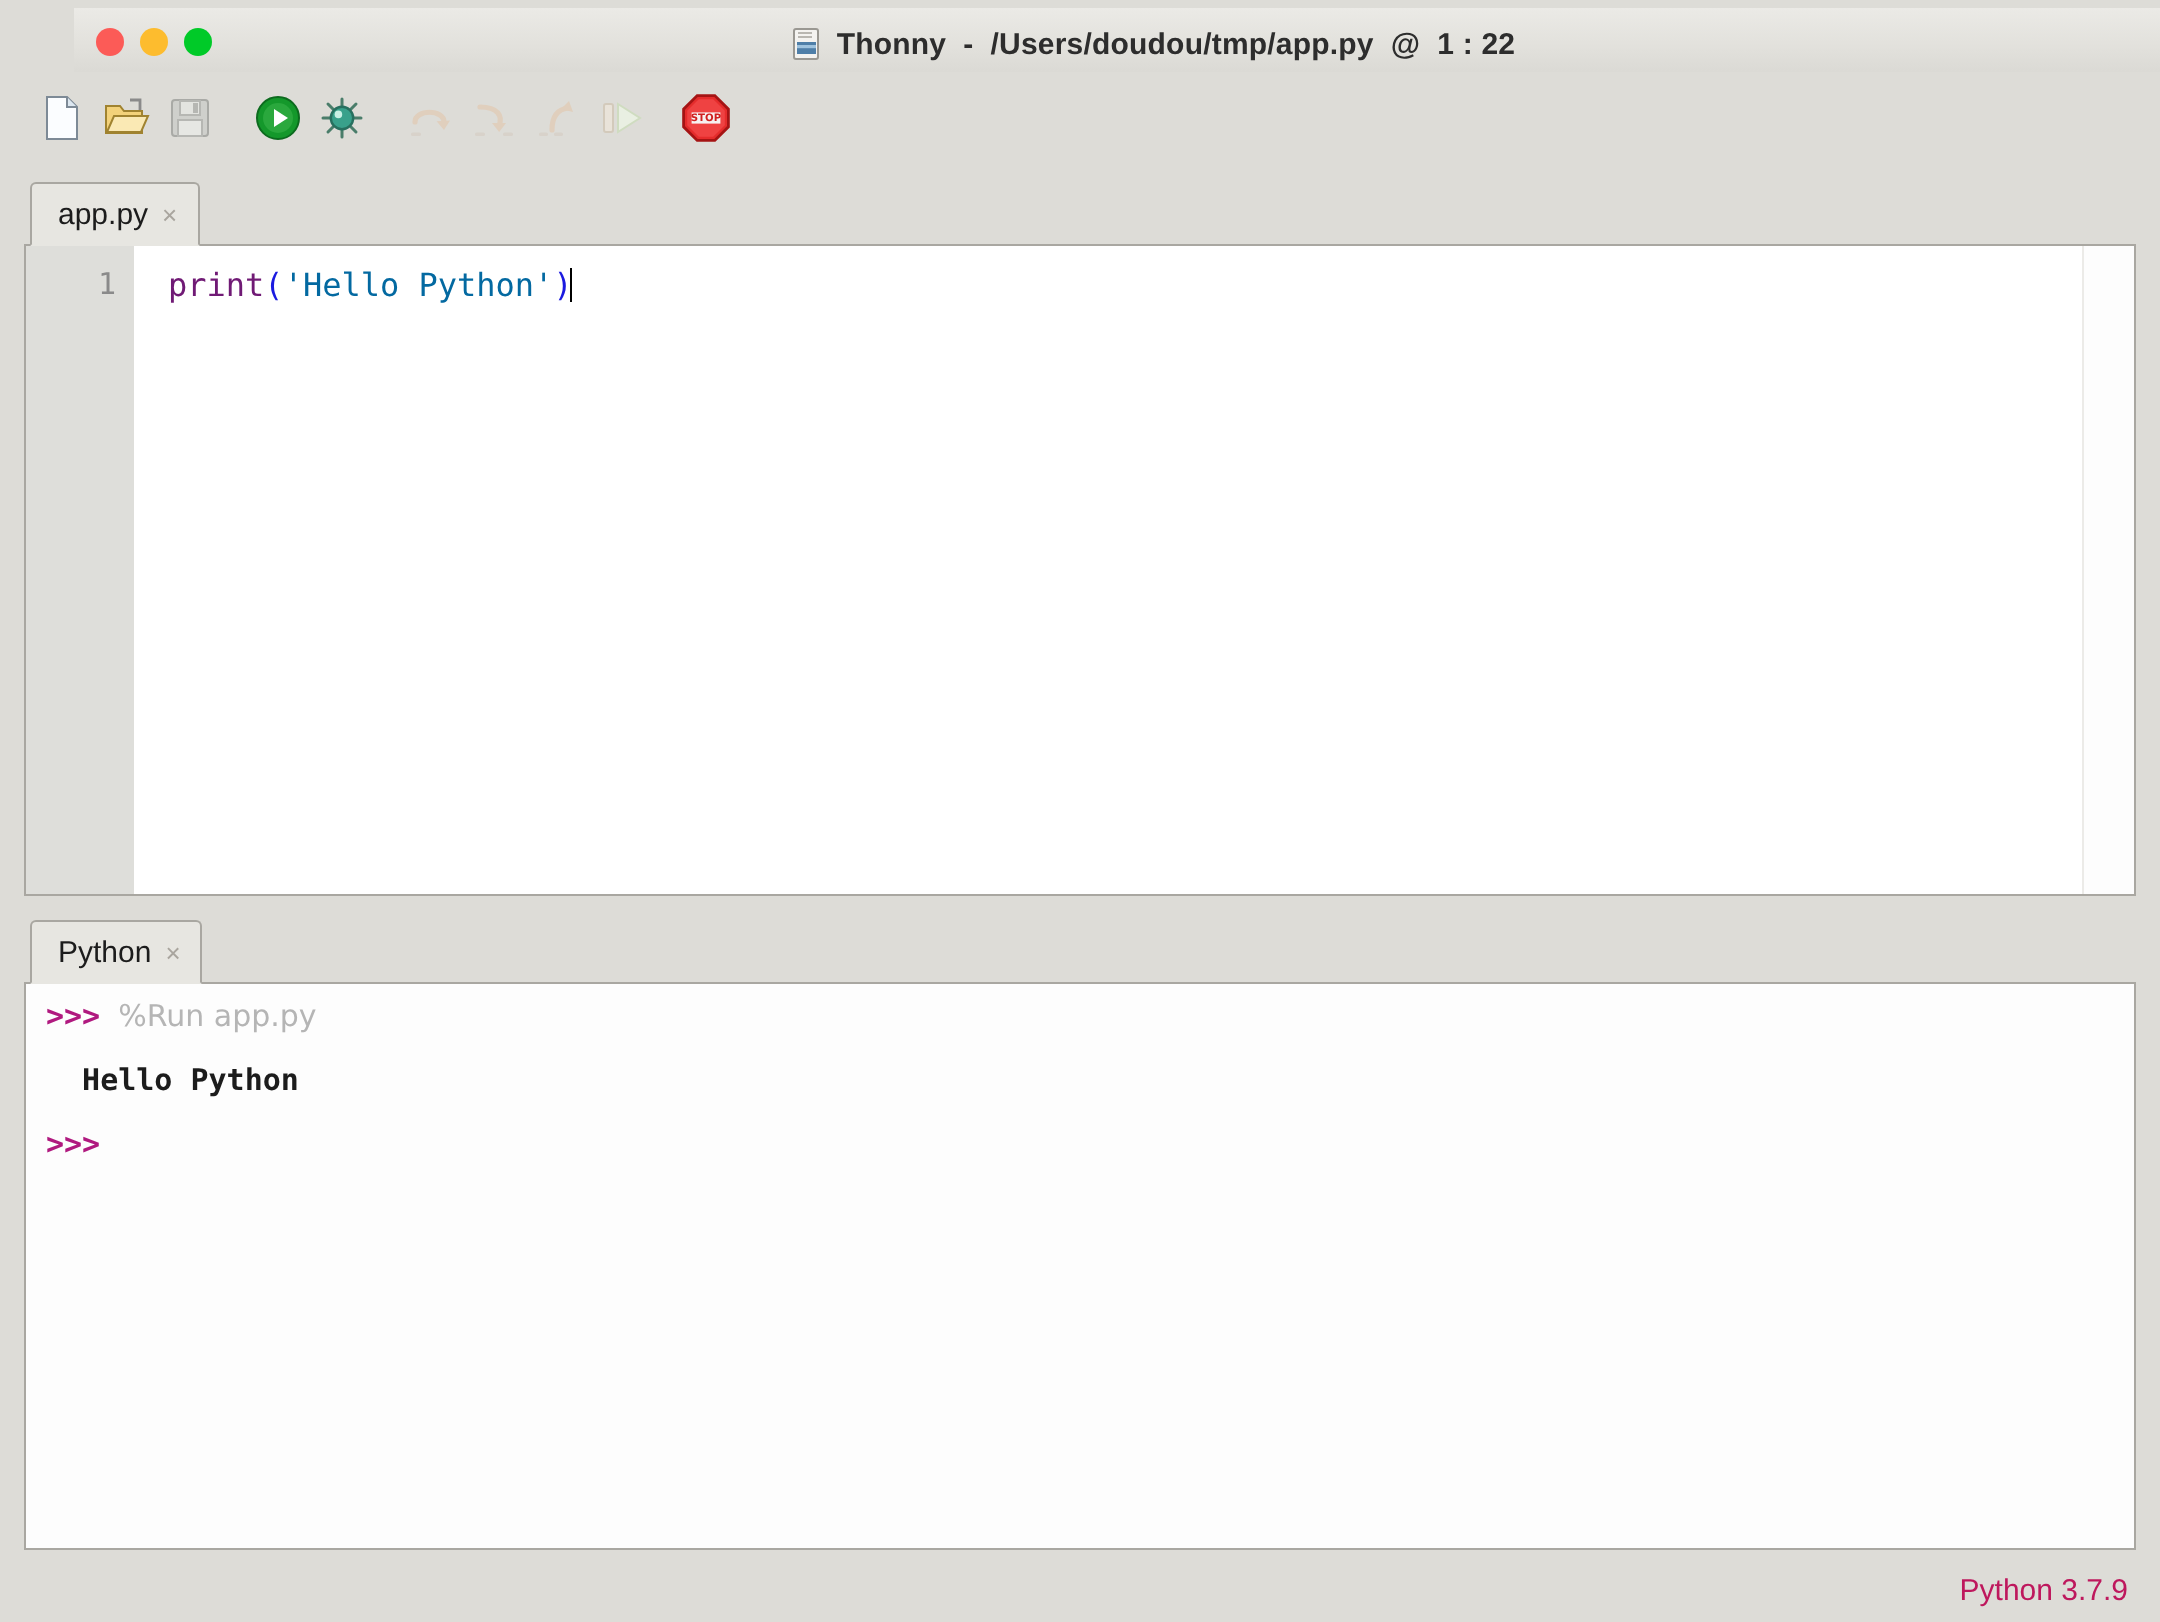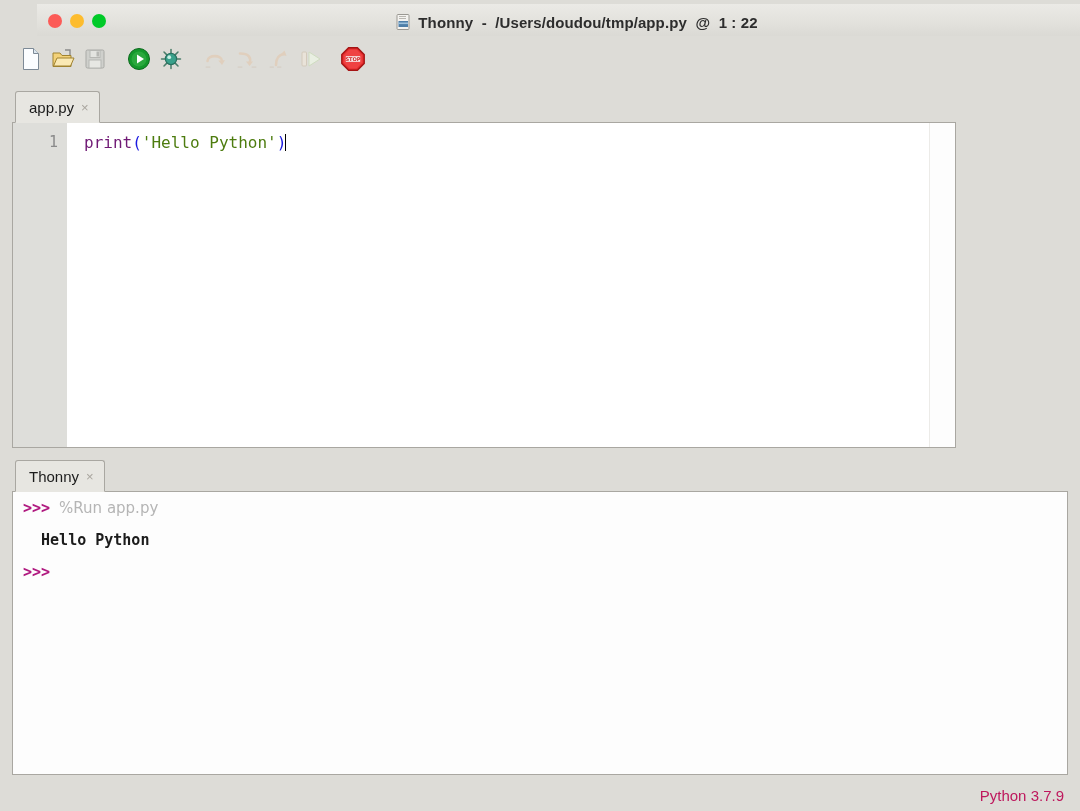--- a/index.html
+++ b/index.html
@@ -89,21 +89,21 @@
     background: transparent;
     border: 0;
     padding: 0;
   }
   .tb-btn.disabled { cursor: default; opacity: 1; }
 
   
   .editor-pane {
     position: absolute;
     left: 12px; top: 90px;
-    width: 944px;
+    width: 1056px;
     height: 358px;
   }
   .tabstrip {
     position: relative;
     height: 33px;
     width: 100%;
     background: #dddcd7;
   }
   .tabstrip::after {
     content: "";
@@ -175,21 +175,21 @@
   .code-line {
     position: absolute;
     left: 17px; top: 10px;
     font-family: "DejaVu Sans Mono", monospace;
     font-size: 16px;
     line-height: 20px;
     white-space: pre;
   }
   .tok-func   { color: #701a75; }
   .tok-paren  { color: #1b1ae0; }
-  .tok-str    { color: #4d7c0f; }
+  .tok-str    { color: #0369a1; }
   .caret {
     display: inline-block;
     width: 1px;
     height: 17px;
     background: #000;
     vertical-align: -3px;
     margin-left: -1px;
   }
   .vscroll {
     position: absolute;
@@ -389,21 +389,21 @@
       </div>
       <div class="vscroll">
         <div class="vscroll-thumb"></div>
       </div>
     </div>
   </div>
 
   <div class="shell-pane">
     <div class="tabstrip">
       <div class="tab">
-        <span class="tab-label">Thonny</span>
+        <span class="tab-label">Python</span>
         <span class="tab-close">×</span>
       </div>
     </div>
 
     <div class="shell-area">
       <div class="sh-line"><span class="sh-prompt">&gt;&gt;&gt;</span><span class="sh-cmd" style="margin-left:9px;">%Run app.py</span></div>
       <div class="sh-line sh-out">  Hello Python</div>
       <div class="sh-line"><span class="sh-prompt">&gt;&gt;&gt;</span></div>
     </div>
   </div>

